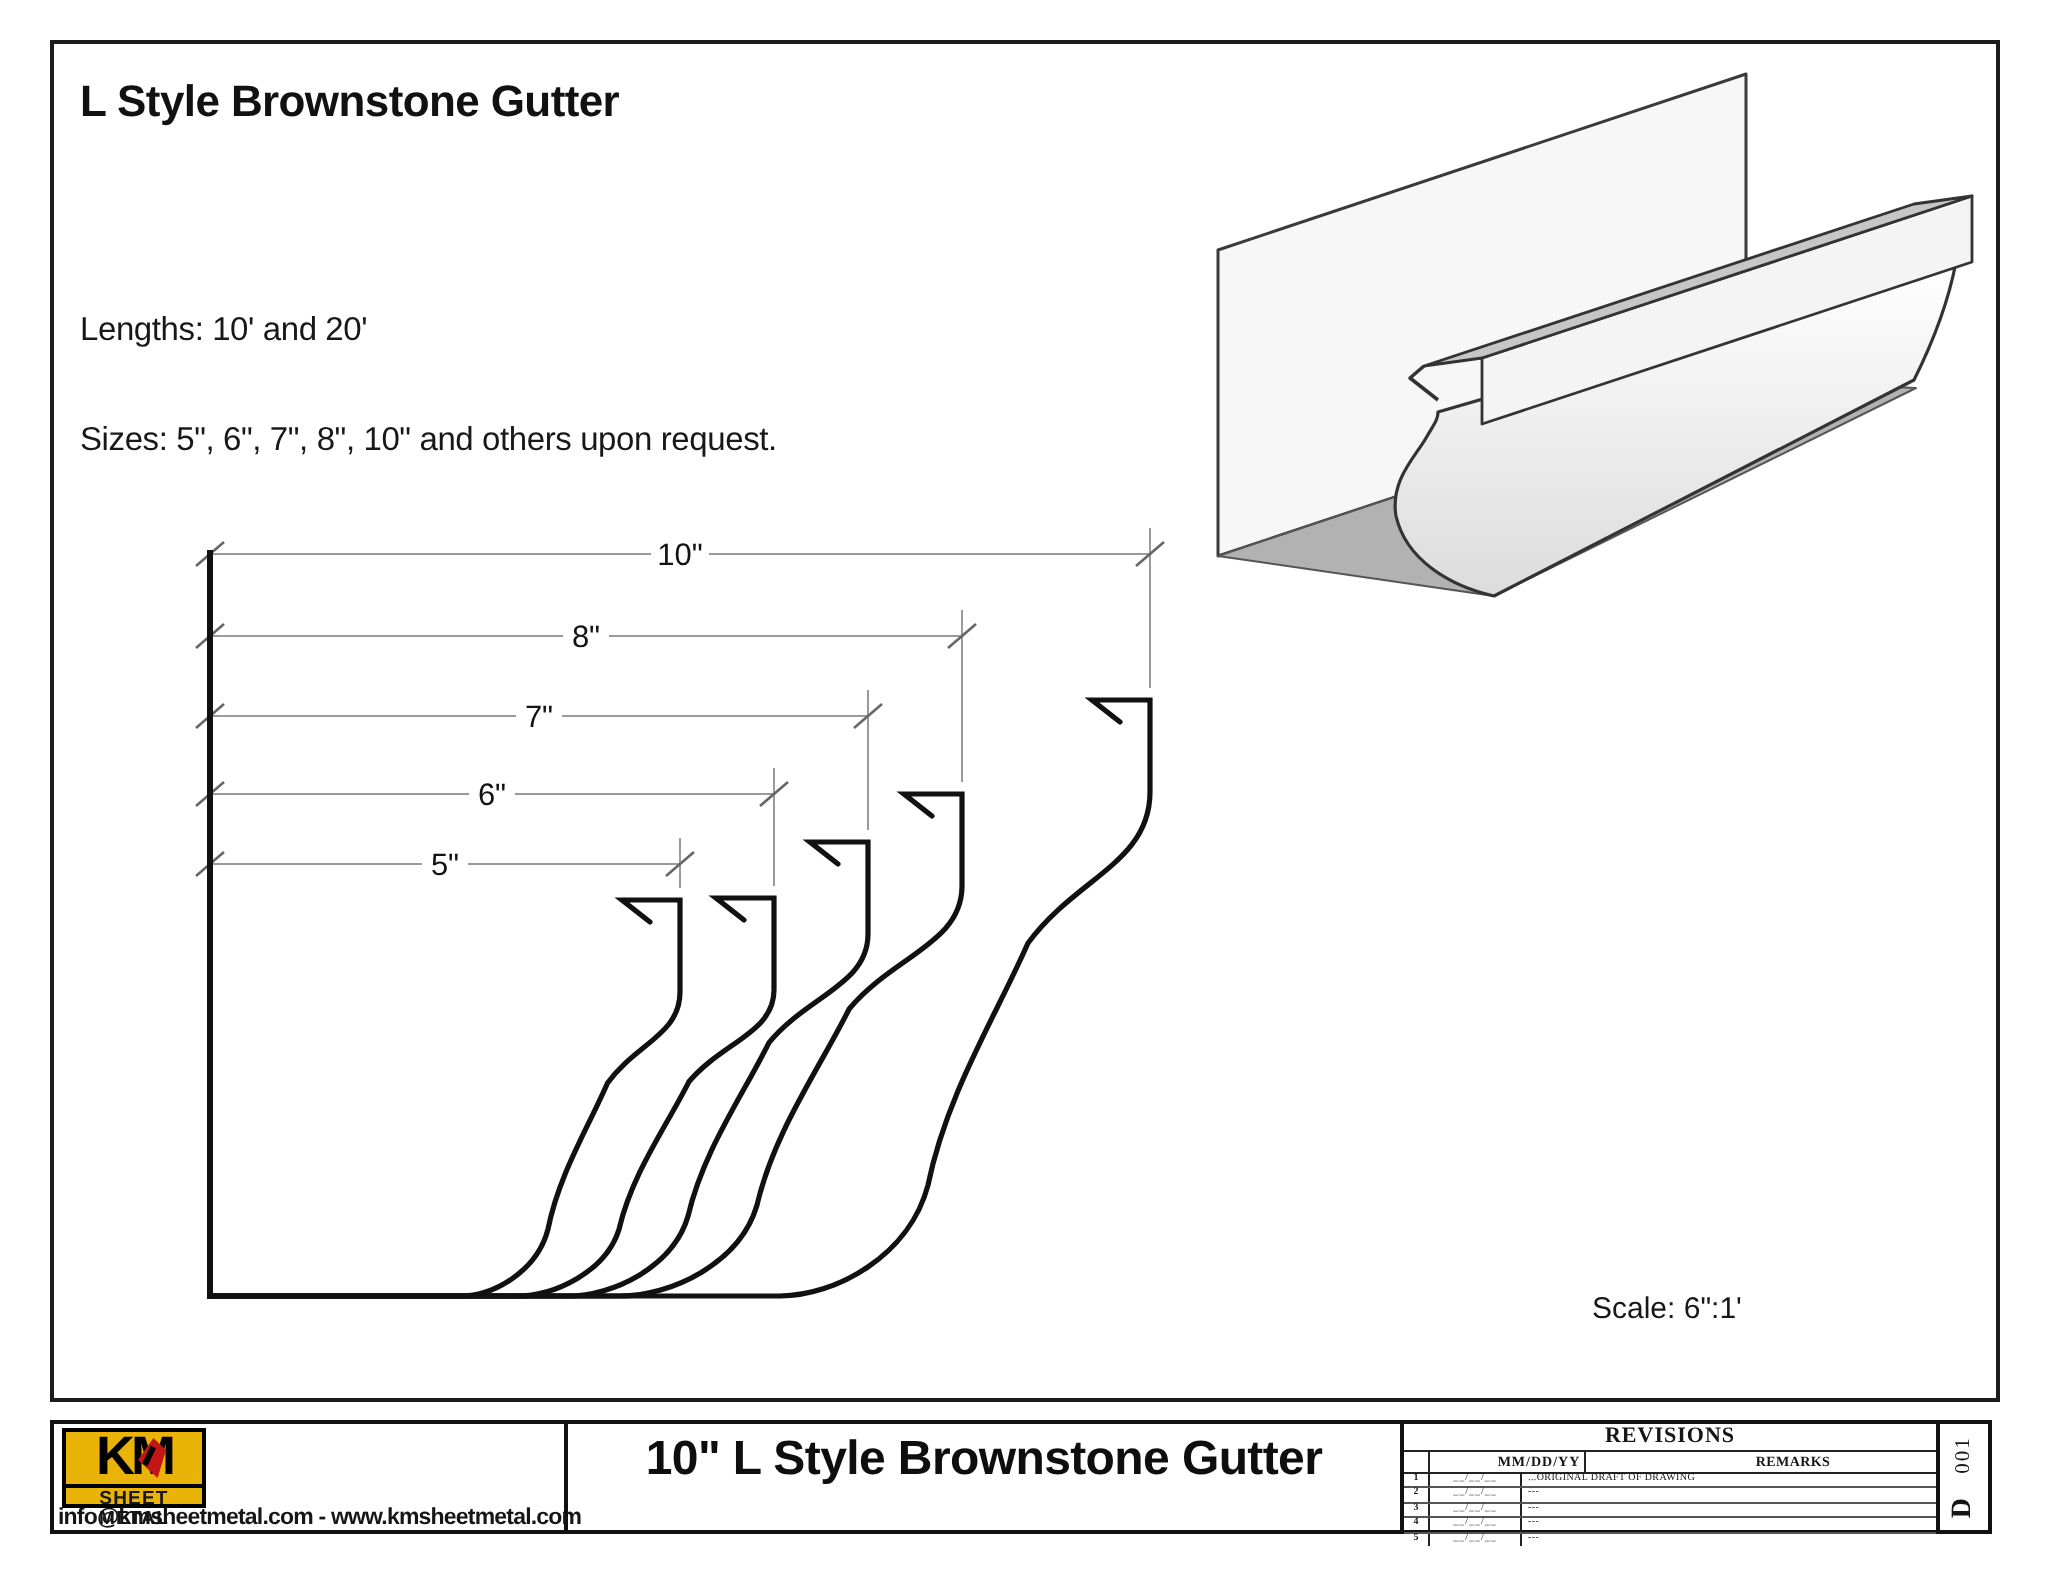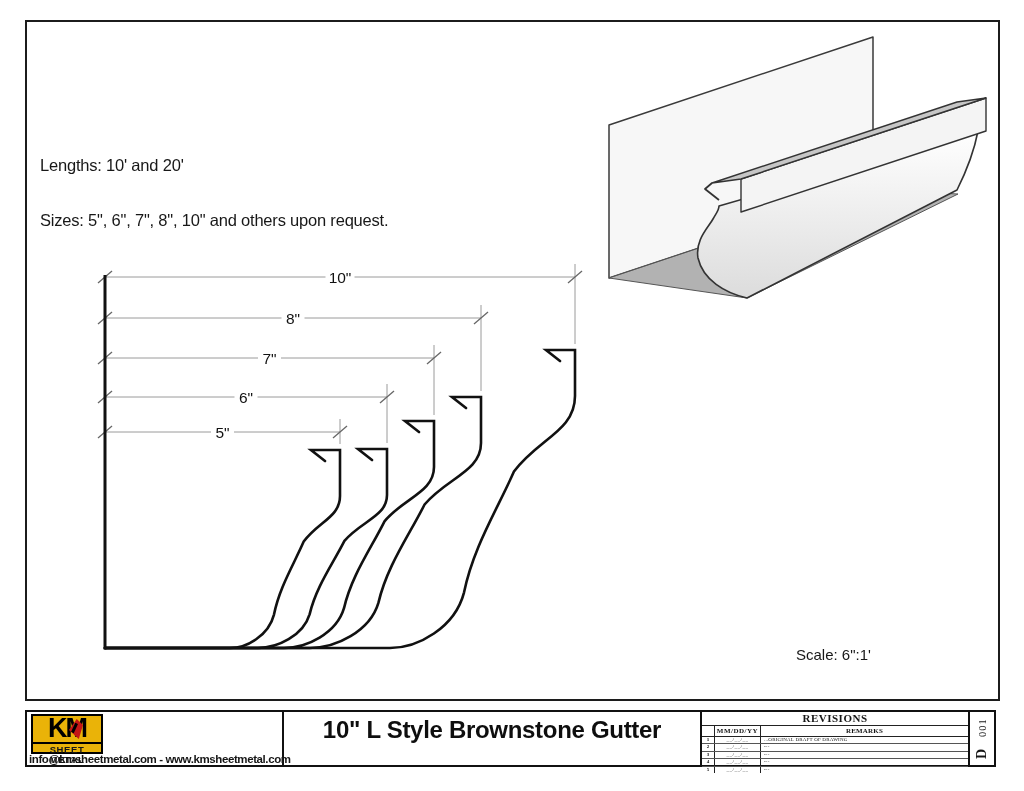--- a/index.html
+++ b/index.html
@@ -31,39 +31,40 @@
   .addr-small{font-weight:700;font-size:10.5px;line-height:12px;letter-spacing:-.4px;white-space:nowrap;}
   #web-line{position:absolute;left:2px;bottom:0px;width:250px;text-align:center;font-weight:700;font-size:11.5px;letter-spacing:-.4px;white-space:nowrap;}
   #tb-title-cell{width:418px;border-right:2px solid #111;}
   #dwg-title{position:absolute;left:0;top:0;width:100%;height:36px;display:flex;align-items:center;justify-content:center;
              font-size:24px;font-weight:600;letter-spacing:-.3px;color:#0e0e0e;}
   #dwg-note{position:absolute;left:0;bottom:0;width:100%;height:19px;border-top:2px solid #111;display:flex;align-items:center;justify-content:center;
             font-size:15.5px;font-weight:600;letter-spacing:-.3px;color:#cb3131;box-sizing:border-box;}
   
   #tb-rev-cell{width:268px;border-right:2px solid #111;font-family:"Liberation Serif",serif;}
   #rev-header{height:13px;border-bottom:1px solid #222;text-align:center;font-weight:700;font-size:11px;line-height:13px;letter-spacing:.5px;}
-  #rev-subheader{height:10px;border-bottom:1px solid #222;display:flex;font-weight:700;font-size:7px;line-height:10px;}
+  #rev-subheader{height:10px;border-bottom:1px solid #222;display:flex;font-weight:700;font-size:7px;line-height:10px;gap:32px;}
   .rev-row{display:flex;height:6.4px;border-bottom:1px solid #555;font-size:5px;line-height:6px;}
   .rev-row:last-child{border-bottom:none;}
   .rc-num{width:13px;border-right:1px solid #222;text-align:center;font-weight:700;box-sizing:border-box;}
   .rc-date{width:46px;border-right:1px solid #222;text-align:center;box-sizing:border-box;letter-spacing:.5px;}
   .rc-remarks{flex:1;padding-left:3px;letter-spacing:.2px;}
   
   #tb-code-cell{flex:1;font-family:"Liberation Serif",serif;}
   .rot{position:absolute;left:0;width:100%;text-align:center;transform:rotate(-90deg);}
   #code-number{top:10px;font-size:10.5px;letter-spacing:1px;}
   #code-letter{top:34px;font-size:14px;font-weight:700;}
 </style>
 </head>
 <body>
 
 <div id="sheet">
 
   <div id="frame"></div>
 
+  <div id="doc-title">L Style Brownstone Gutter</div>
   <div id="lengths" class="body-text">Lengths: 10' and 20'</div>
   <div id="sizes" class="body-text">Sizes: 5", 6", 7", 8", 10" and others upon request.</div>
   <div id="scale-note">Scale: 6":1'</div>
 
   <svg id="drawing" width="1024" height="791" viewBox="0 0 1024 791">
     <defs>
       <linearGradient id="gradFront" x1="0" y1="0" x2="0" y2="1">
         <stop offset="0" stop-color="#ffffff"></stop>
         <stop offset="1" stop-color="#dcdcdc"></stop>
       </linearGradient>

